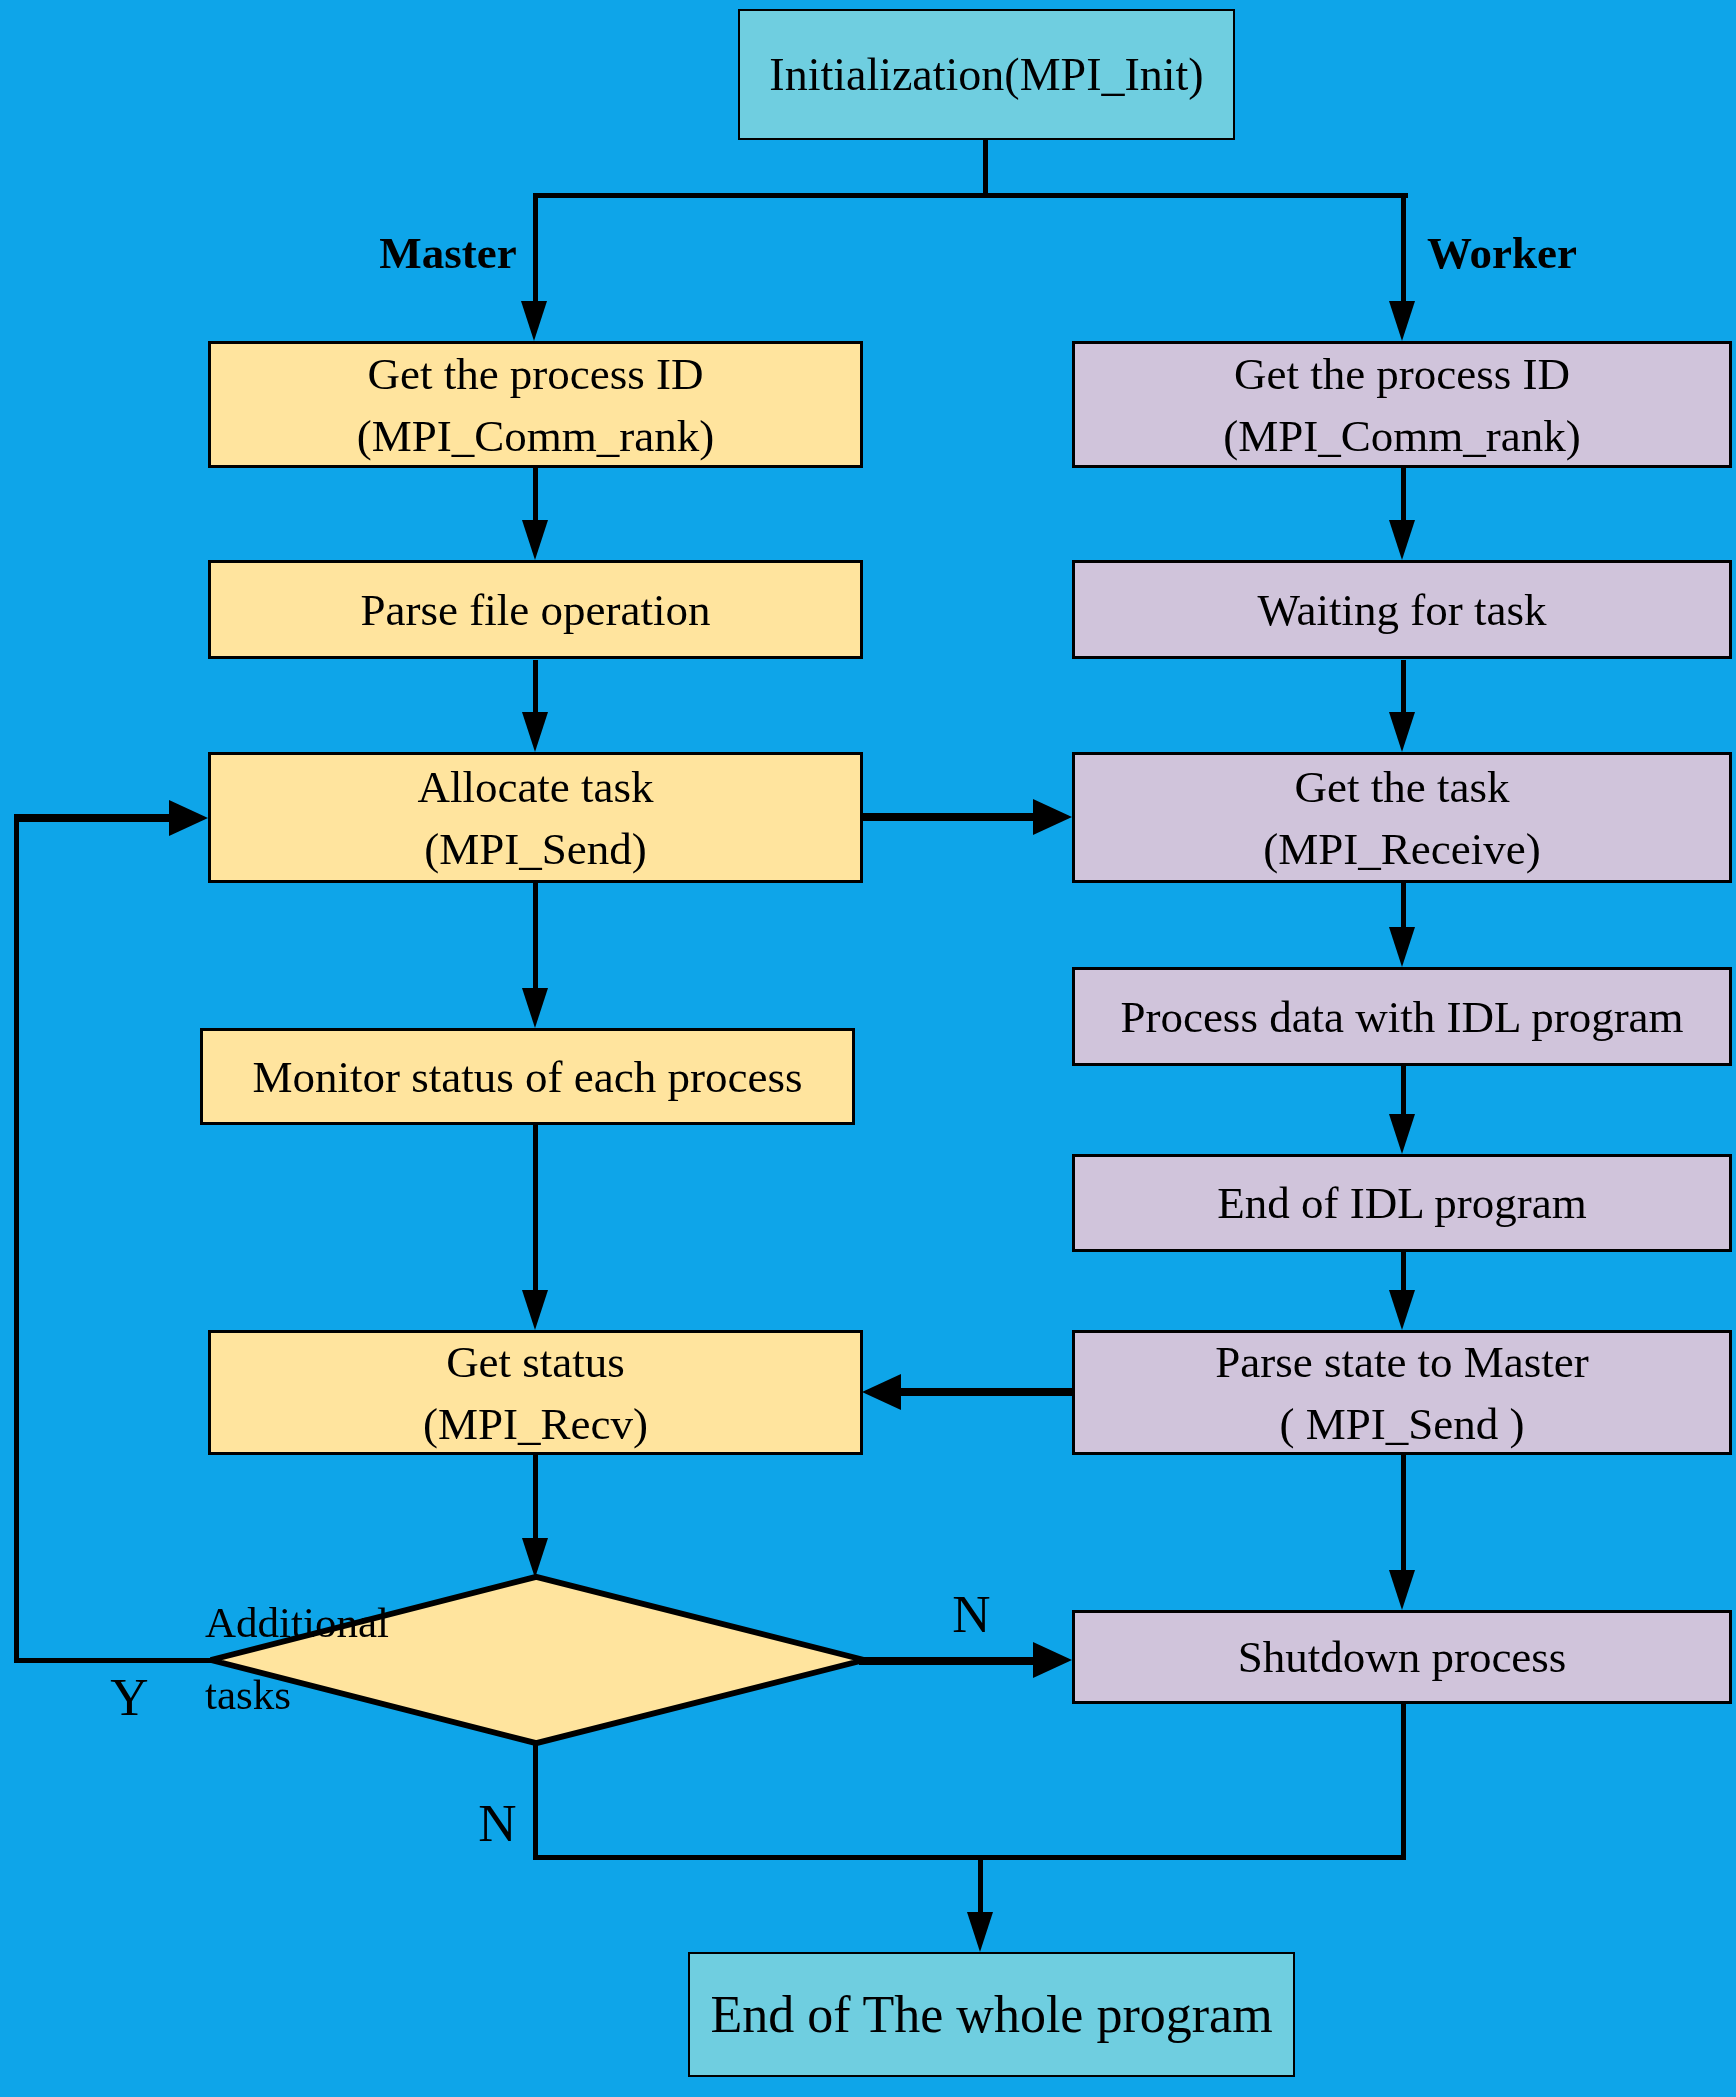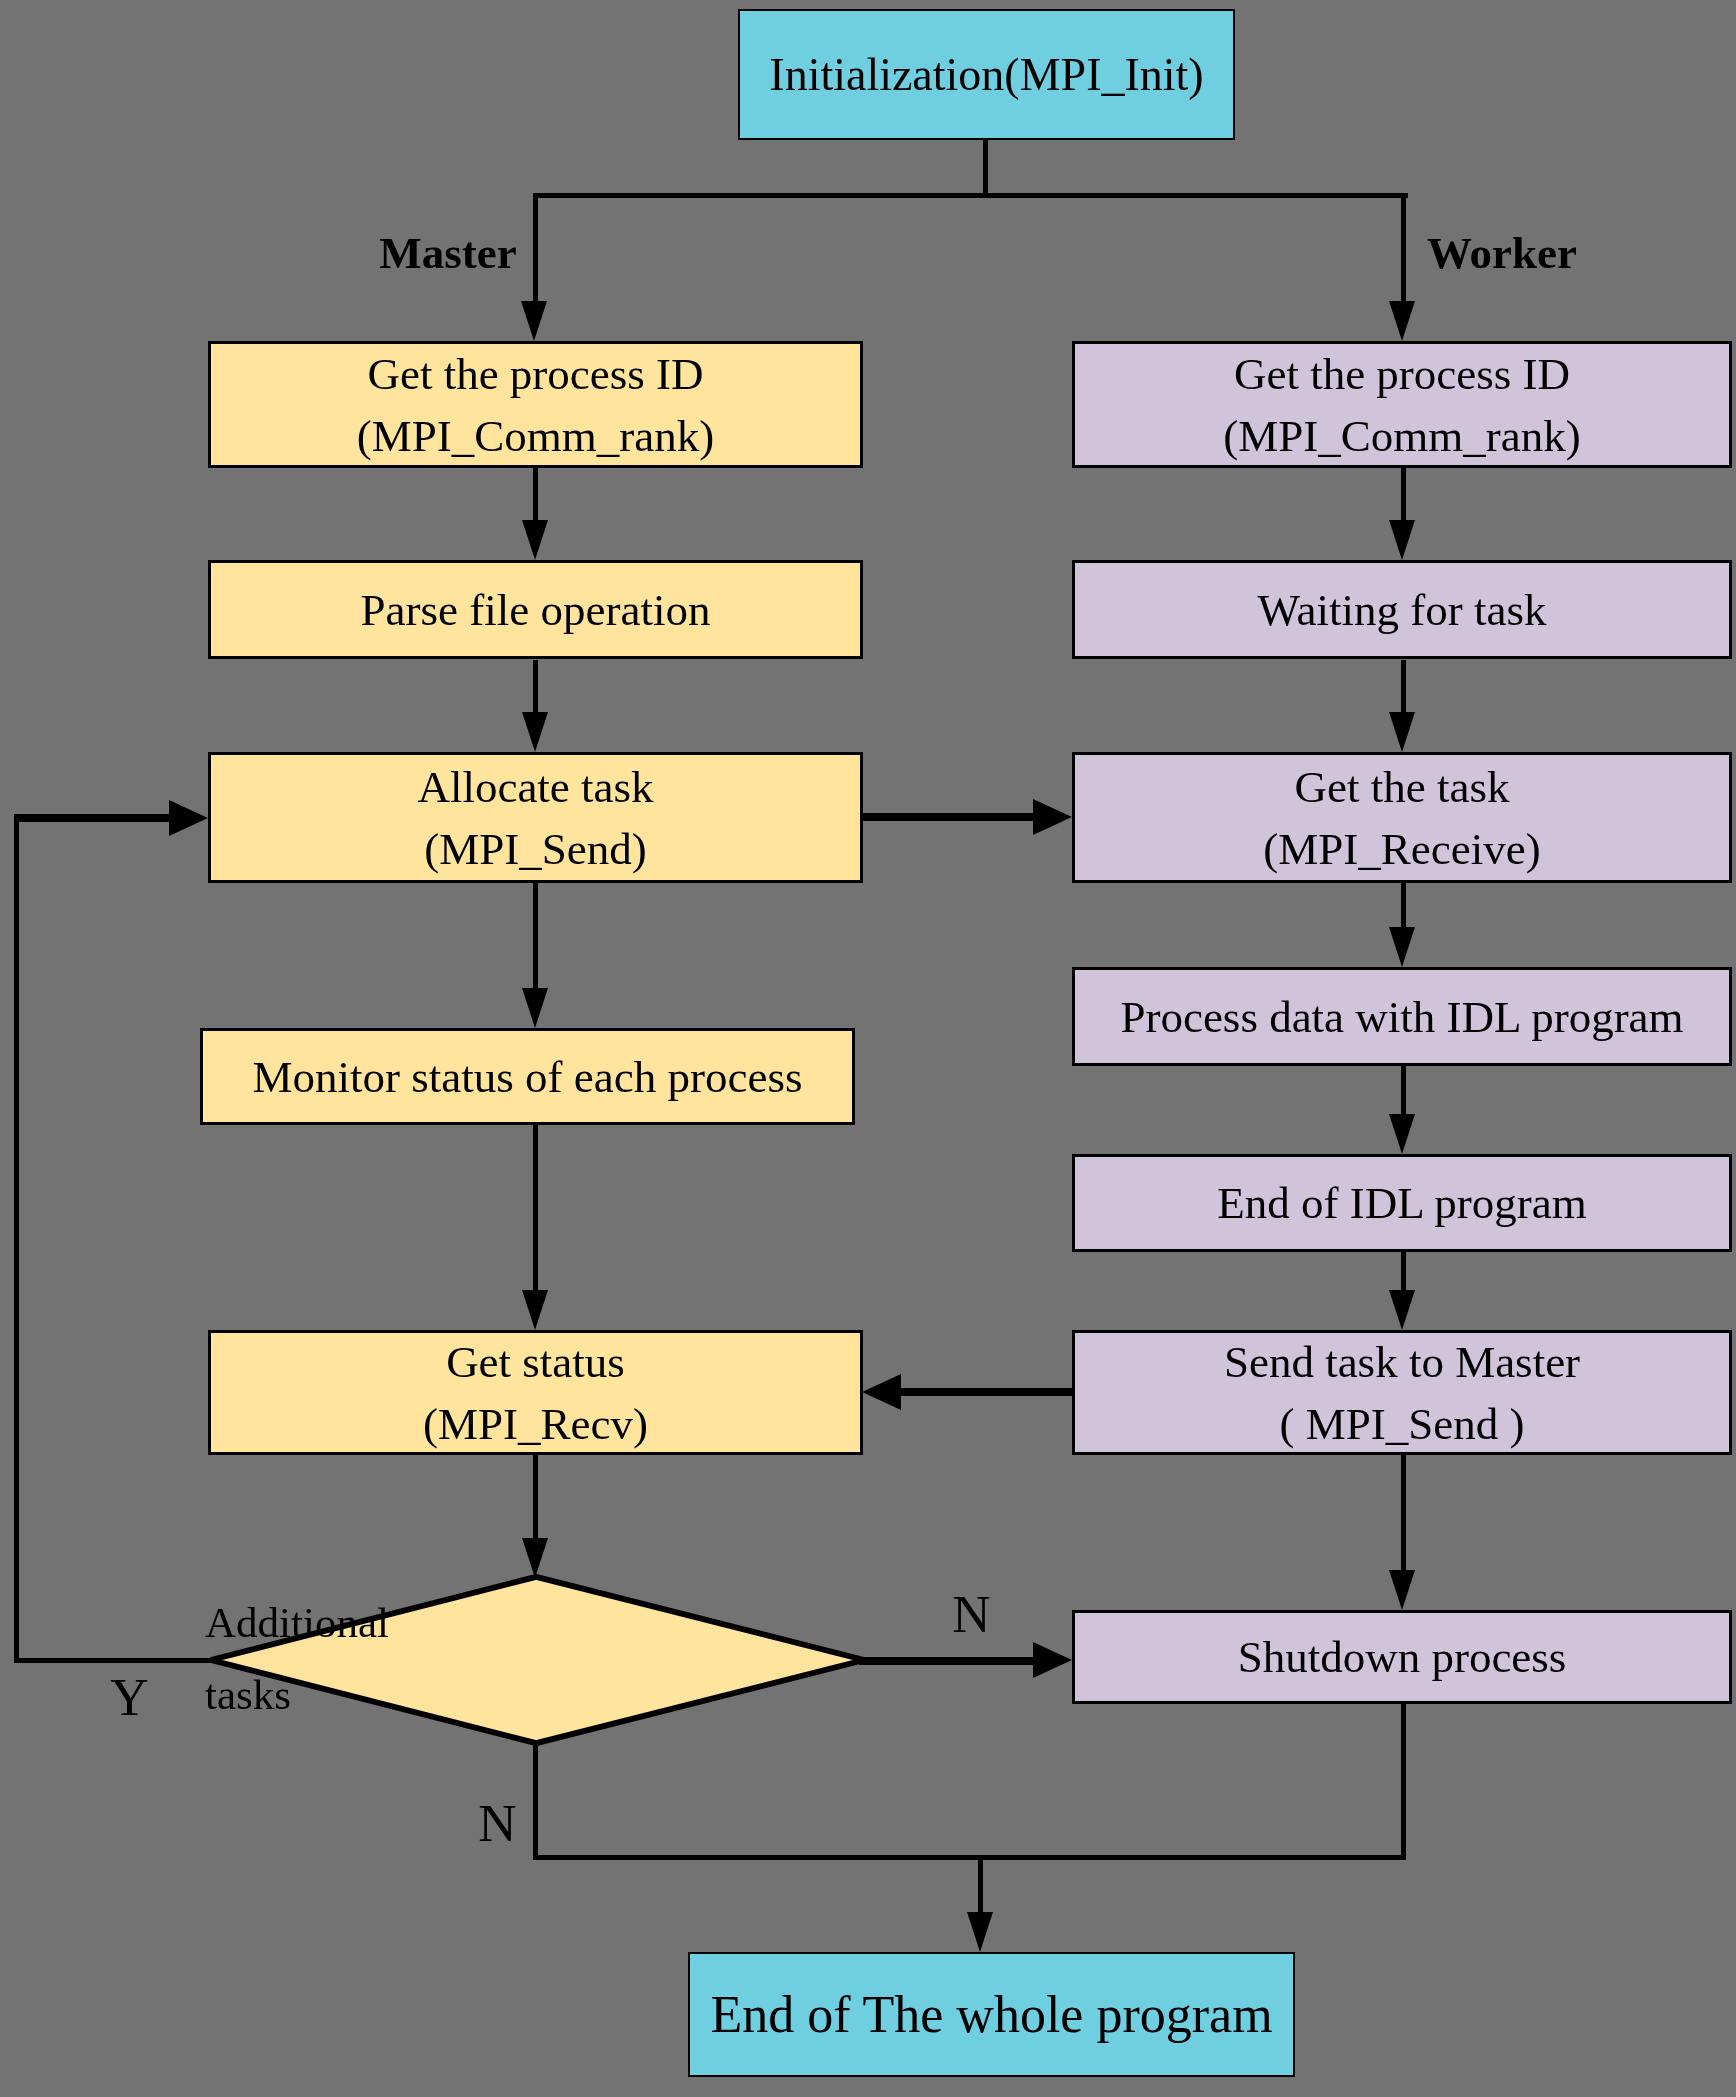--- a/index.html
+++ b/index.html
@@ -1,19 +1,19 @@
 <!DOCTYPE html>
 <html style="font-size:10.3px"><head>
 <meta charset="utf-8">
 <style>
   html,body{margin:0;padding:0;background:#ffffff;}
   #canvas{
     position:relative;
     width:1737px;height:2097px;
-    background:#737373;
+    background:#0ea5e9;
     font-family:"Liberation Serif","DejaVu Serif",serif;
     color:#000;
     overflow:hidden;
   }
   .box{
     position:absolute;
     box-sizing:border-box;
     border:3.9px solid #000;
     display:flex;
     flex-direction:column;
@@ -151,21 +151,21 @@
     <span>Get the task</span>
     <span>(MPI_Receive)</span>
   </div>
   <div class="box purple" style="left:1072px;top:967px;width:660px;height:99px;">
     <span>Process data with IDL program</span>
   </div>
   <div class="box purple" style="left:1072px;top:1154px;width:660px;height:98px;justify-content:center;">
     <span>End of  IDL program</span>
   </div>
   <div class="box purple" style="left:1072px;top:1330px;width:660px;height:125px;">
-    <span>Send task to Master</span>
+    <span>Parse state to Master</span>
     <span>( MPI_Send )</span>
   </div>
   <div class="box purple" style="left:1072px;top:1610px;width:660px;height:94px;">
     <span>Shutdown process</span>
   </div>
 
   <div class="edge-label" style="left:923px;top:1584px;">N</div>
   <div class="edge-label" style="left:81px;top:1667px;">Y</div>
   <div class="edge-label" style="left:449px;top:1793px;">N</div>
 

